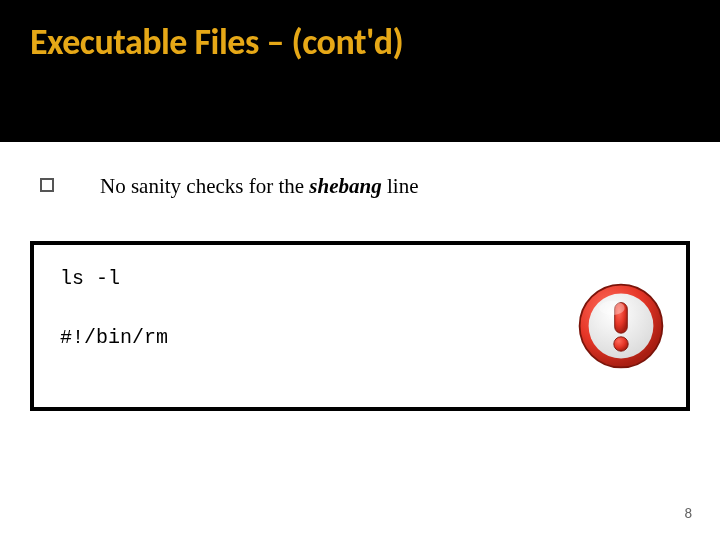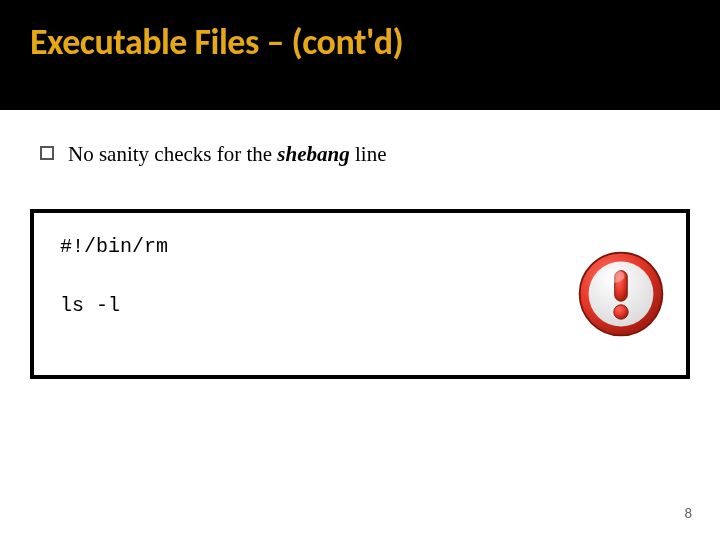--- a/index.html
+++ b/index.html
@@ -5,39 +5,40 @@
   * { margin: 0; padding: 0; box-sizing: border-box; }
   html, body { width: 720px; height: 540px; }
   body {
     background: #fff;
     font-family: Georgia, 'Times New Roman', serif;
     position: relative;
     overflow: hidden;
   }
   .header {
     background: #000;
-    height: 110px;
+    height: 142px;
     padding: 20px 30px 0 30px;
   }
   .title {
     color: #e6a817;
     font-family: Calibri, 'Segoe UI', Arial, sans-serif;
     font-weight: 700;
     font-size: 36px;
     letter-spacing: -0.5px;
   }
   .content {
     padding: 30px 40px 0 40px;
   }
   .bullet-row {
     display: flex;
     align-items: flex-start;
     margin-bottom: 28px;
     font-size: 21px;
     color: #000;
+    gap: 32px;
   }
   .bullet-box {
     width: 14px;
     height: 14px;
     border: 2px solid #555;
     margin-right: 14px;
     margin-top: 6px;
     flex: 0 0 auto;
   }
   .bullet-text { line-height: 1.4; }
@@ -85,22 +86,22 @@
     <span class="bullet-box"></span>
     <span class="bullet-text">
       <span>No sanity checks for the </span><span class="italic-bold">shebang</span><span> line</span>
     </span>
   </div>
 
 
 </div>
 
 <div class="code-box">
+  <div class="code-line">ls -l</div>
   <div class="code-line">#!/bin/rm</div>
-  <div class="code-line">ls -l</div>
 
   <div class="warning-icon">
     <svg viewBox="0 0 100 100" width="90" height="90">
       <defs>
         <radialGradient id="redGrad" cx="35%" cy="30%" r="70%">
           <stop offset="0%" stop-color="#ff6b5b"></stop>
           <stop offset="60%" stop-color="#e53627"></stop>
           <stop offset="100%" stop-color="#a81e12"></stop>
         </radialGradient>
         <radialGradient id="whiteGrad" cx="40%" cy="30%" r="70%">

